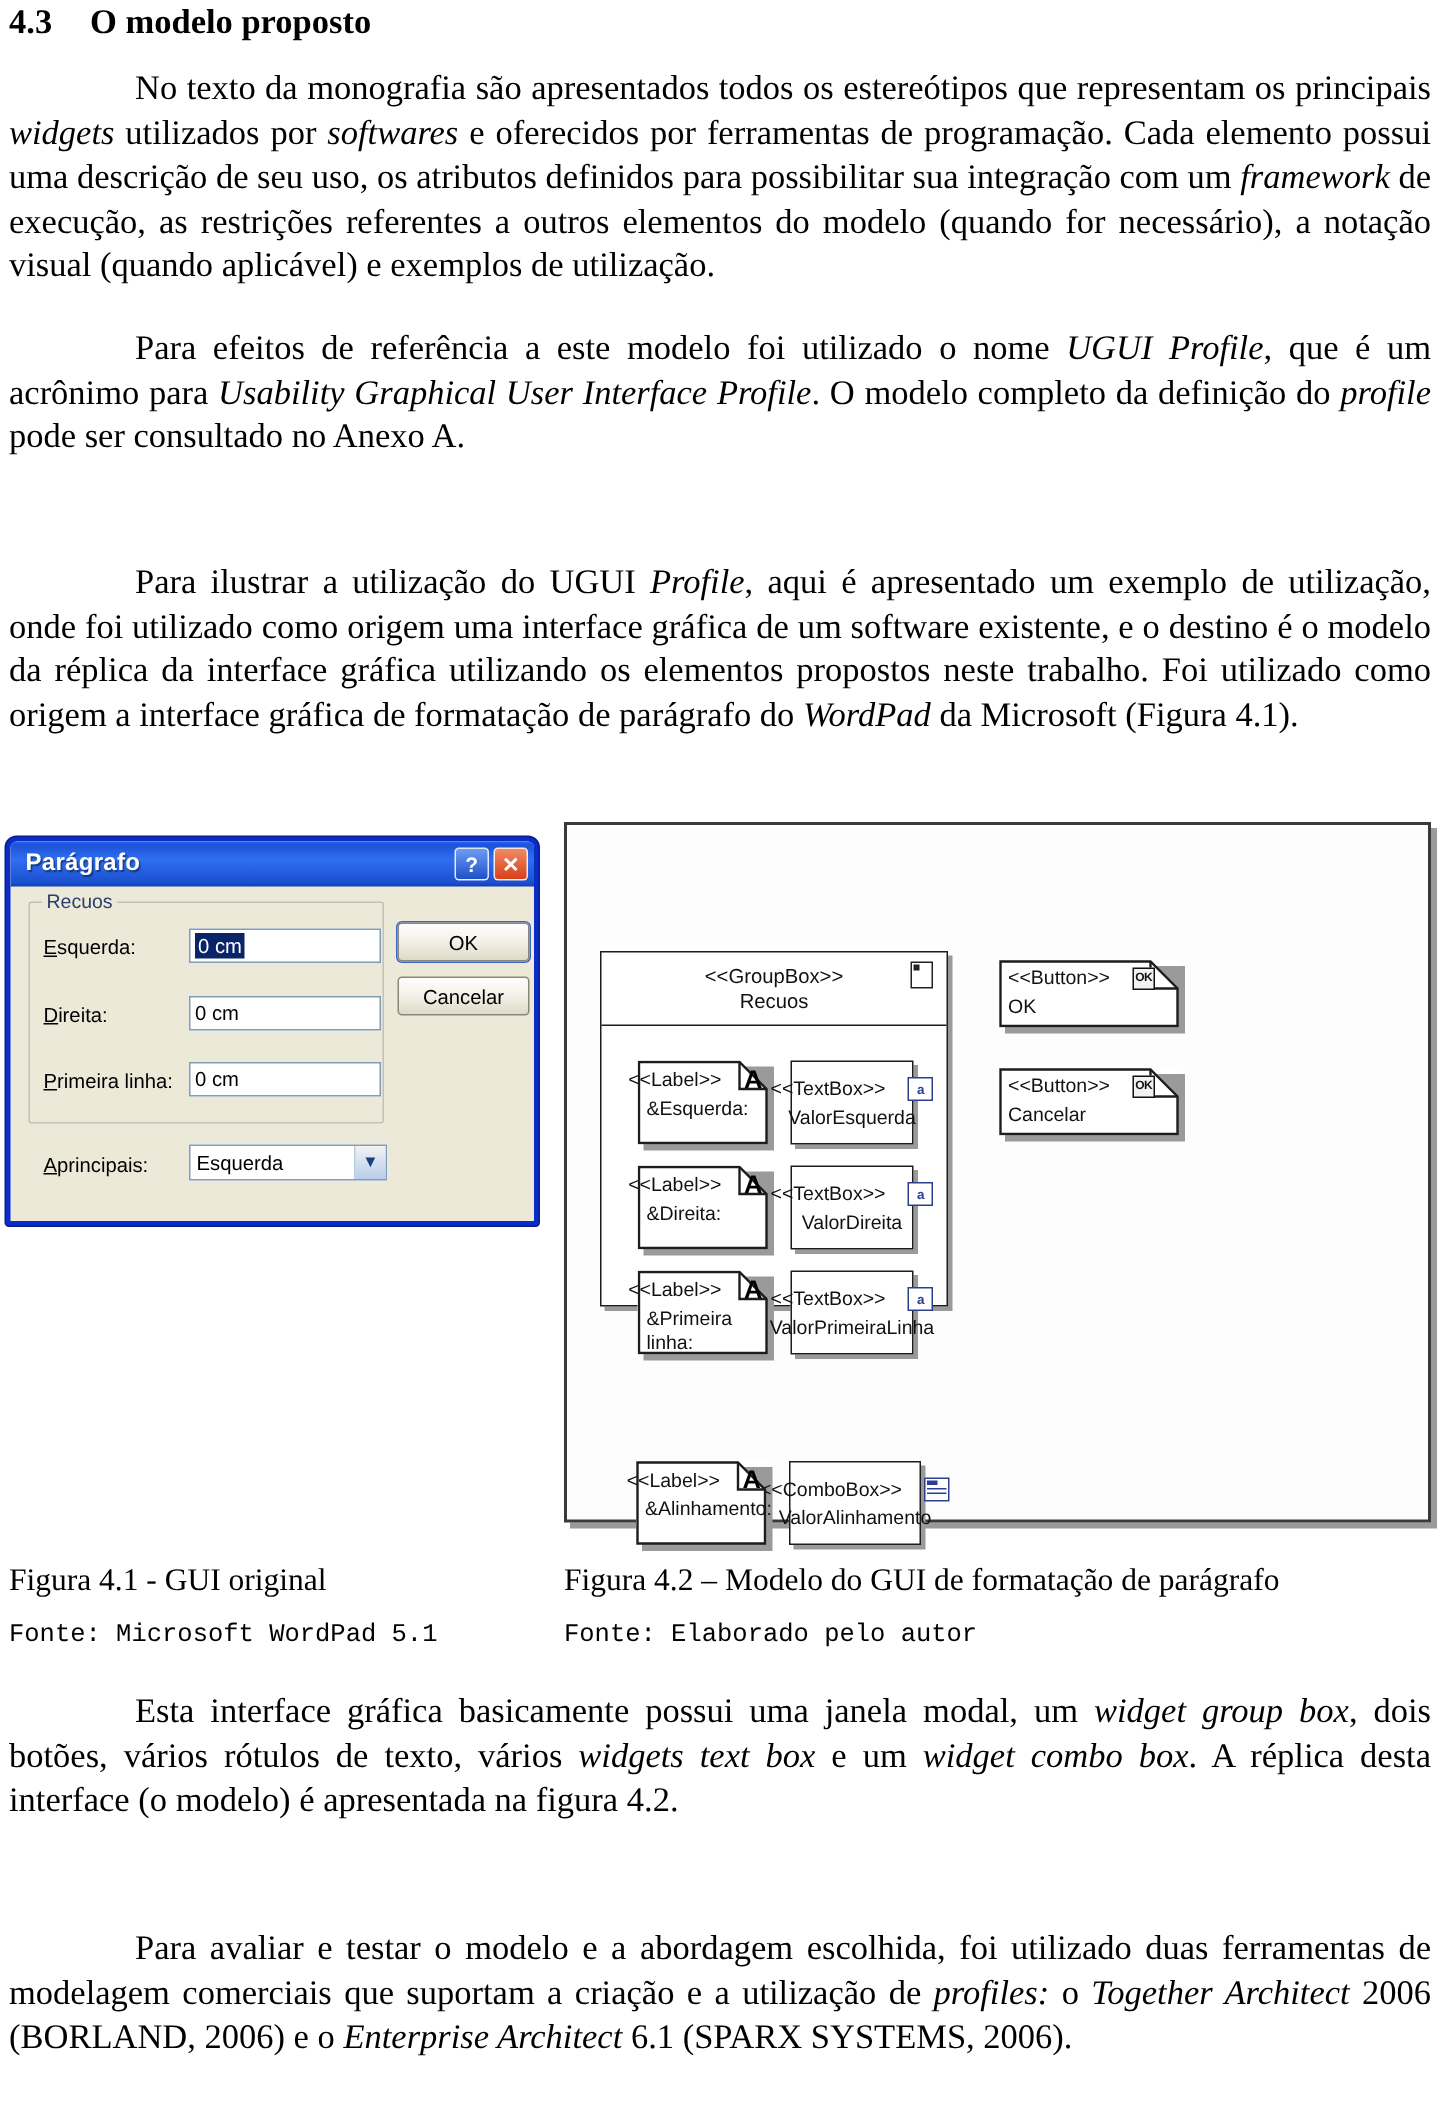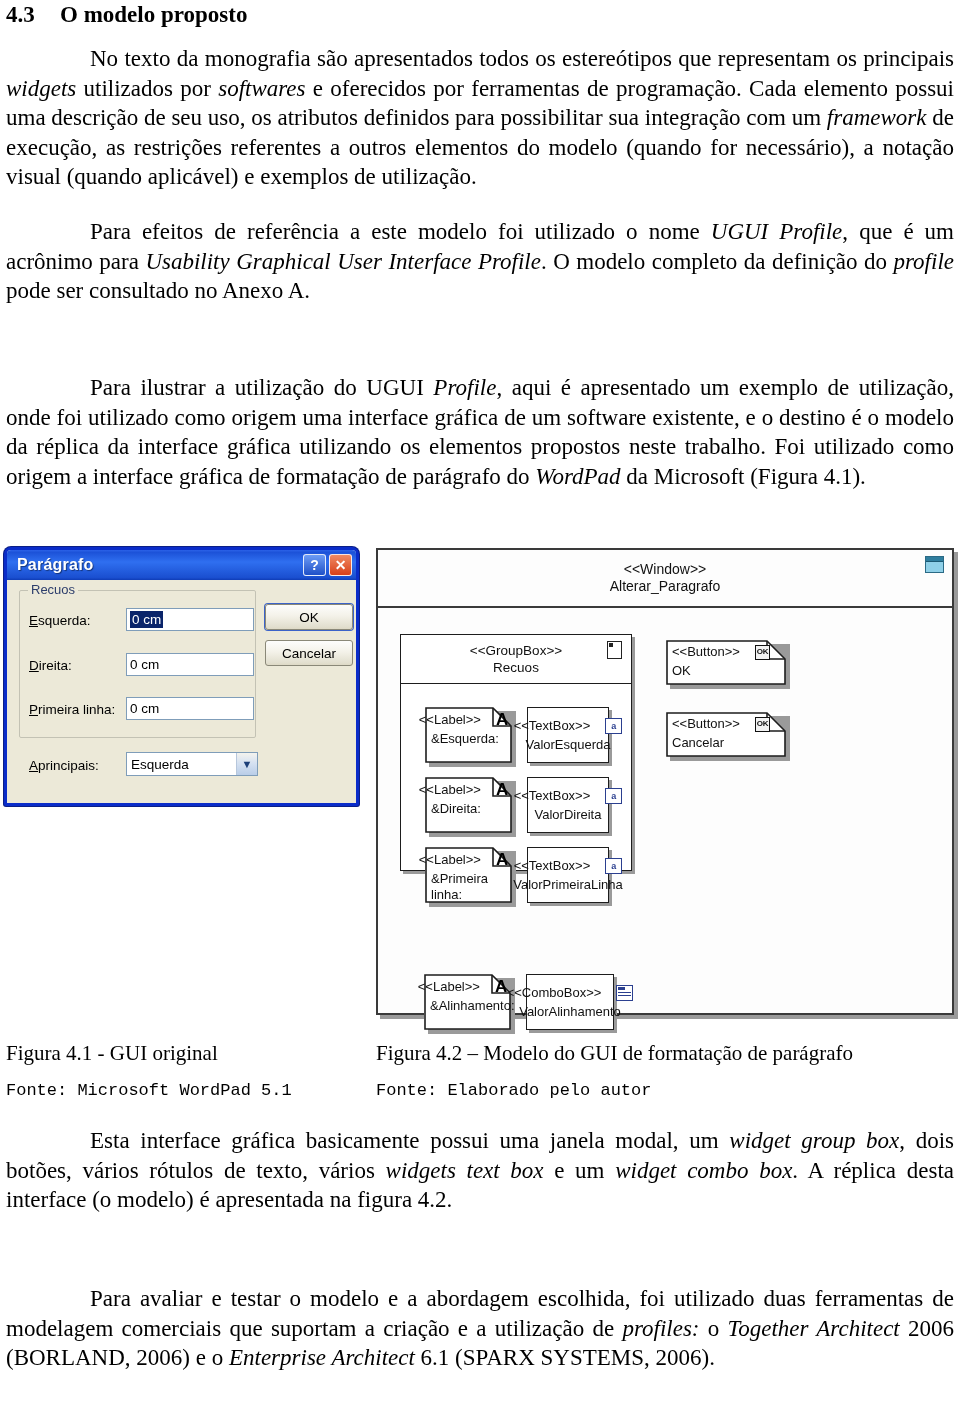--- a/index.html
+++ b/index.html
@@ -58,20 +58,21 @@
 
   
   .xp-dialog {
     position: absolute;
     box-sizing: border-box;
     background: #ece9d8;
     border: 3px solid #0a2cc9;
     border-radius: 7px 7px 2px 2px;
     box-shadow: 0 0 0 1px #0b1f86;
     overflow: hidden;
+    margin-top: 11px;
   }
   .xp-title {
     height: 30px;
     background: linear-gradient(to bottom, #2b62e8 0%, #1c52d8 8%, #2f6ff0 40%, #1a4fd0 92%, #0f3cb6 100%);
     display: flex;
     align-items: center;
     padding: 0 4px 0 10px;
     position: relative;
   }
   .xp-title-text {
@@ -434,25 +435,20 @@
       </div>
 
       <div class="xp-push default" style="left:258px; top:24px;">OK</div>
       <div class="xp-push" style="left:258px; top:60px;">Cancelar</div>
 
     </div>
   </div>
 
   <div class="uml-canvas" style="left:376px; top:548px; width:578px; height:467px;">
 
-    <div class="uml-titlebar">
-      <div>&lt;&lt;Window&gt;&gt;</div>
-      <div>Alterar_Paragrafo</div>
-      <span class="uml-win-icon"></span>
-    </div>
 
     <div class="uml-groupbox" style="left:22px; top:84px; width:232px; height:237px;">
       <div class="uml-gb-head">
         <div>&lt;&lt;GroupBox&gt;&gt;</div>
         <div>Recuos</div>
         <span class="uml-gb-icon"></span>
       </div>
 
       <div class="uml-node" style="left:24px; top:72px; width:87px; height:56px;">
         <div class="nd-shadow"></div>

